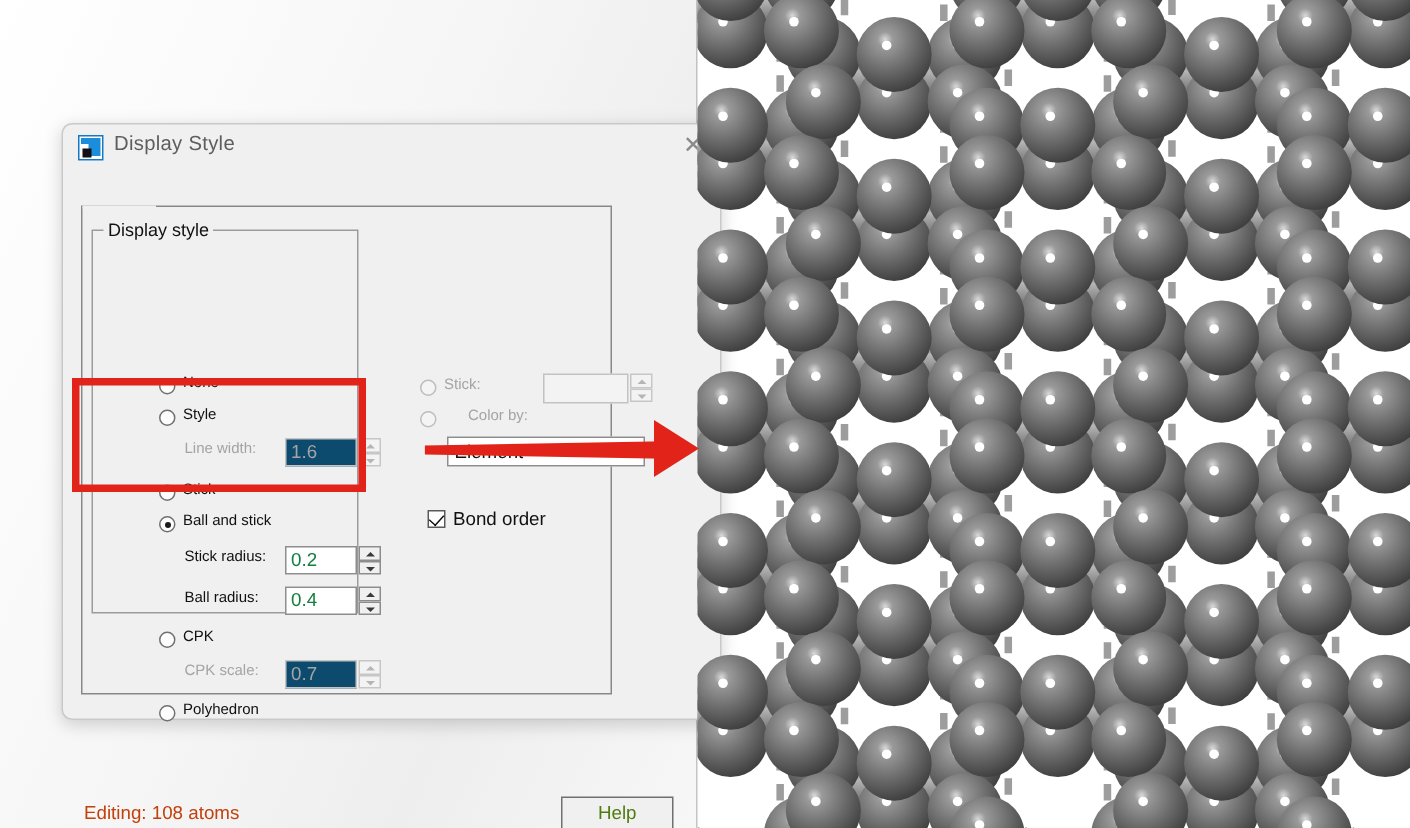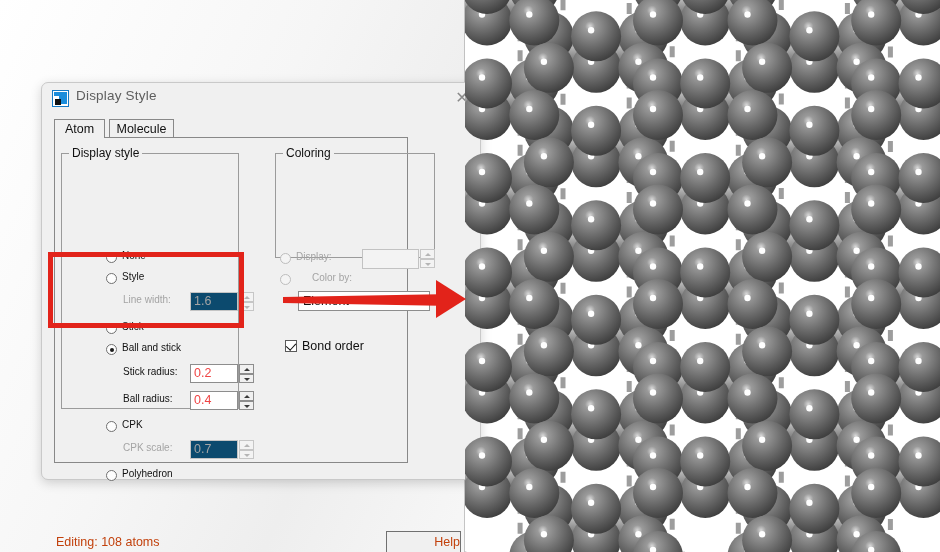--- a/index.html
+++ b/index.html
@@ -98,21 +98,21 @@
   .radio .dot{
     position:absolute;left:2.5px;top:2.5px;width:4px;height:4px;border-radius:50%;background:#1a1a1a;
   }
   .rlabel{position:absolute;font-size:10px;color:#111;white-space:nowrap;}
   .rlabel.disabled{color:#a4a4a4;}
 
   
   .tfield{
     position:absolute;height:19px;box-sizing:border-box;
     border:1px solid #8d8d8d;background:#ffffff;
-    font-size:12.5px;color:#ef4444;line-height:17px;padding-left:3px;
+    font-size:12.5px;color:#15803d;line-height:17px;padding-left:3px;
     font-family:"Liberation Sans", sans-serif;
   }
   .tfield.disabled{color:#a4a4a4;border-color:#c4c4c4;background:#0c4a6e;}
   .spin{
     position:absolute;width:15px;height:19px;box-sizing:border-box;
   }
   .spin div{
     position:absolute;left:0;width:15px;height:9.5px;box-sizing:border-box;
     border:1px solid #8d8d8d;background:#f0f0f0;
   }
@@ -143,23 +143,23 @@
   }
   #bondorder-box .tick{
     position:absolute;left:2px;top:0px;width:5px;height:8px;
     border:solid #111;border-width:0 1.6px 1.6px 0;transform:rotate(42deg);
   }
   #bondorder-label{position:absolute;left:260px;top:256px;font-size:12.5px;color:#111;}
 
   
   #status-text{position:absolute;left:14px;top:452px;font-size:12.5px;color:#c2410c;}
   #help-btn{
-    position:absolute;left:344px;top:448px;width:75px;height:22px;
+    position:absolute;left:332px;top:448px;width:75px;height:22px;
     border:1px solid #707070;background:#f0f0f0;box-sizing:border-box;
-    font-size:12.5px;color:#c2410c;text-align:right;line-height:20px;
+    font-size:12.5px;color:#4d7c0f;text-align:center;line-height:20px;
   }
 
   
   #red-box{
     position:absolute;left:48px;top:252px;width:196px;height:76px;
     border:5px solid #e2231a;box-sizing:border-box;z-index:9;
   }
   #red-arrow-shaft{
     position:absolute;left:283px;top:294px;width:170px;height:12px;
     background:#e2231a;z-index:9;
@@ -187,24 +187,20 @@
   <div id="titlebar">
     <div id="app-icon">
       <div class="ic-blue2"></div>
         <div class="ic-blue"></div>
         <div class="ic-dark"></div>
     </div>
     <div id="title-text">Display Style</div>
     <div id="close-btn">✕</div>
   </div>
 
-  <div id="tabstrip">
-    <div class="tab active" id="tab-atom">Atom</div>
-    <div class="tab inactive" id="tab-molecule">Molecule</div>
-  </div>
   <div id="tabbody"></div>
   <div id="tab-mask"></div>
 
   <div class="group" id="grp-display">
     <span class="group-label">Display style</span>
   </div>
 
   <div class="radio" style="left:64px;top:169px;"></div>
   <div class="rlabel" style="left:80px;top:167px;">None</div>
 
@@ -261,25 +257,22 @@
         <i></i>
       </div>
       <div class="dn">
         <i></i>
       </div>
   </div>
 
   <div class="radio" style="left:64px;top:387px;"></div>
   <div class="rlabel" style="left:80px;top:385px;">Polyhedron</div>
 
-  <div class="group" id="grp-coloring">
-    <span class="group-label">Coloring</span>
-  </div>
   <div class="radio disabled" style="left:238px;top:170px;"></div>
-  <div class="rlabel disabled" style="left:254px;top:168px;">Display:</div>
+  <div class="rlabel disabled" style="left:254px;top:168px;">Stick:</div>
   <div class="combo disabled" style="left:320px;top:166px;width:57px;"></div>
   <div class="spin disabled" style="left:378px;top:166px;">
     <div class="up">
         <i></i>
       </div>
       <div class="dn">
         <i></i>
       </div>
   </div>
   <div class="radio disabled" style="left:238px;top:191px;"></div>

